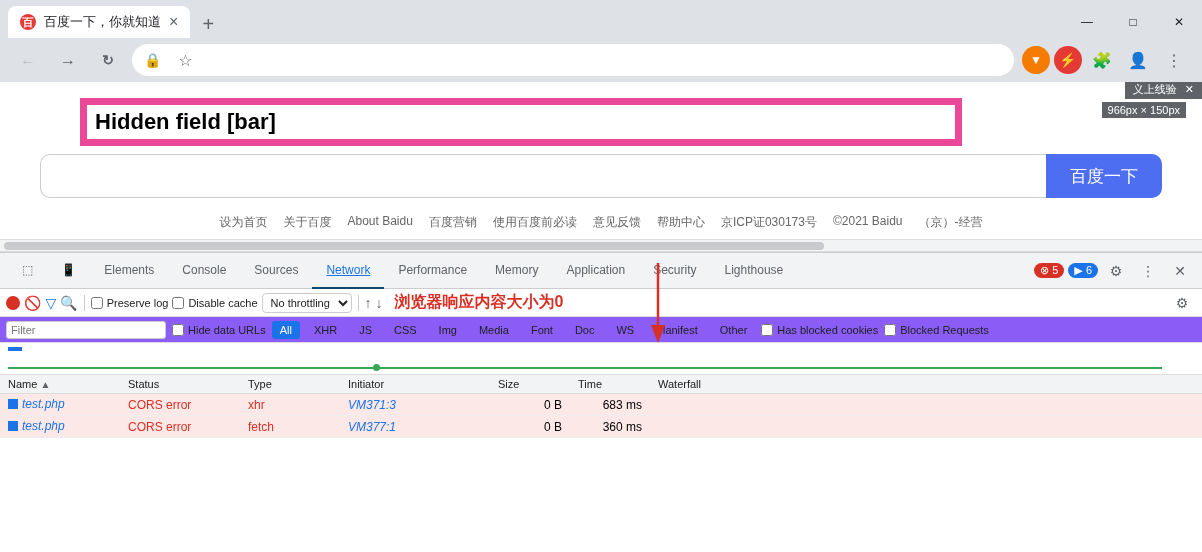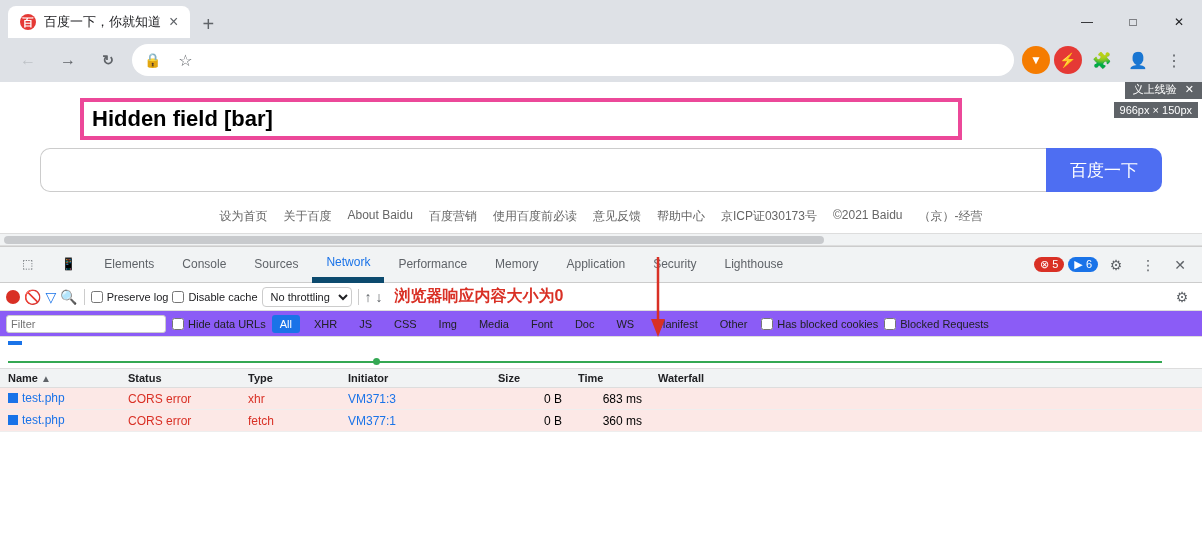--- a/index.html
+++ b/index.html
@@ -62,21 +62,21 @@
 
     
     .page-content {
       background: #fff;
       padding: 8px 0 0 0;
       position: relative;
     }
 
     
     .hidden-field-indicator {
-      border: 4px solid #ec4899;
+      border: 7px solid #ec4899;
       padding: 4px 8px;
       margin: 4px auto;
       width: calc(100% - 80px);
       margin-left: 40px;
       font-size: 22px;
       font-weight: bold;
       color: #000;
       position: relative;
     }
 
@@ -155,21 +155,21 @@
       padding: 0 14px;
       height: 36px;
       display: flex;
       align-items: center;
       font-size: 12px;
       color: #5f6368;
       cursor: pointer;
       border-bottom: 2px solid transparent;
       white-space: nowrap;
     }
-    .devtools-tab.active { color: #1a73e8; border-bottom: 6px solid #0c4a6e; }
+    .devtools-tab.active { color: #1a73e8; border-bottom: 2px solid #0c4a6e; text-decoration: underline; }
     .devtools-tab-spacer { flex: 1; }
     .devtools-controls { display: flex; align-items: center; gap: 4px; }
     .badge-red { background: #d93025; color: #fff; border-radius: 10px; padding: 1px 6px; font-size: 11px; }
     .badge-blue { background: #1a73e8; color: #fff; border-radius: 10px; padding: 1px 6px; font-size: 11px; }
     .icon-btn { width: 28px; height: 28px; display: flex; align-items: center; justify-content: center; cursor: pointer; color: #5f6368; font-size: 14px; border-radius: 4px; }
 
     
     .network-toolbar {
       display: flex;
       align-items: center;
@@ -263,40 +263,40 @@
     .requests-table {
       width: 100%;
       border-collapse: collapse;
       font-size: 12px;
     }
     .requests-table th {
       background: #f1f3f4;
       border-bottom: 1px solid #ddd;
       text-align: left;
       padding: 3px 8px;
-      font-weight: bold;
+      font-weight: normal;
       color: #202124;
       font-size: 11px;
       white-space: nowrap;
     }
     .requests-table td {
       padding: 3px 8px;
       border-bottom: 1px solid #eee;
       white-space: nowrap;
     }
     .requests-table tr.error-row { background: #fce8e6; }
     .col-name { width: 120px; }
     .col-status { width: 120px; }
     .col-type { width: 100px; }
     .col-initiator { width: 150px; }
     .col-size { width: 80px; text-align: right; }
     .col-time { width: 80px; text-align: right; }
     .col-waterfall { width: auto; }
     .sort-icon { color: #5f6368; font-size: 10px; }
-    .link-blue { color: #1a73e8; text-decoration: none; }
+    .link-blue { color: #1a73e8; text-decoration: none; font-style: italic; }
     .link-red { color: #d93025; }
     .val-right { text-align: right; }
   </style>
 </head>
 <body>
 
 <div class="browser-chrome">
 
   <div style="display:flex; align-items:flex-end; background:#dee1e6; padding-top:6px;">
     <div class="tab-bar" style="flex:1;">
@@ -331,21 +331,21 @@
     </div>
   </div>
 </div>
 
 <div class="page-content" style="min-height:130px; position:relative; border-bottom: 1px solid #ddd;">
 
   <div style="display:flex; justify-content:flex-end; align-items:center; padding: 0 8px 2px 8px; gap:8px; font-size:11px; color:#fff; background:#5f6368; position:absolute; right:0; top:0; z-index:5;">
     <span style="color:#fff;">义上线验</span>
     <span style="color:#fff; cursor:pointer;">✕</span>
   </div>
-  <div style="position:absolute; right:4px; top:20px; background:#5f6368; color:#fff; font-size:11px; padding:2px 6px; z-index:5;">
+  <div style="position:absolute; right:16px; top:20px; background:#5f6368; color:#fff; font-size:11px; padding:2px 6px; z-index:5;">
     <span>966px × 150px</span>
   </div>
 
   <div style="margin: 8px 200px 4px 40px; position:relative;">
     <div class="hidden-field-indicator">
       <span>Hidden field [bar]</span>
     </div>
   </div>
 
   <div class="baidu-search-row">

